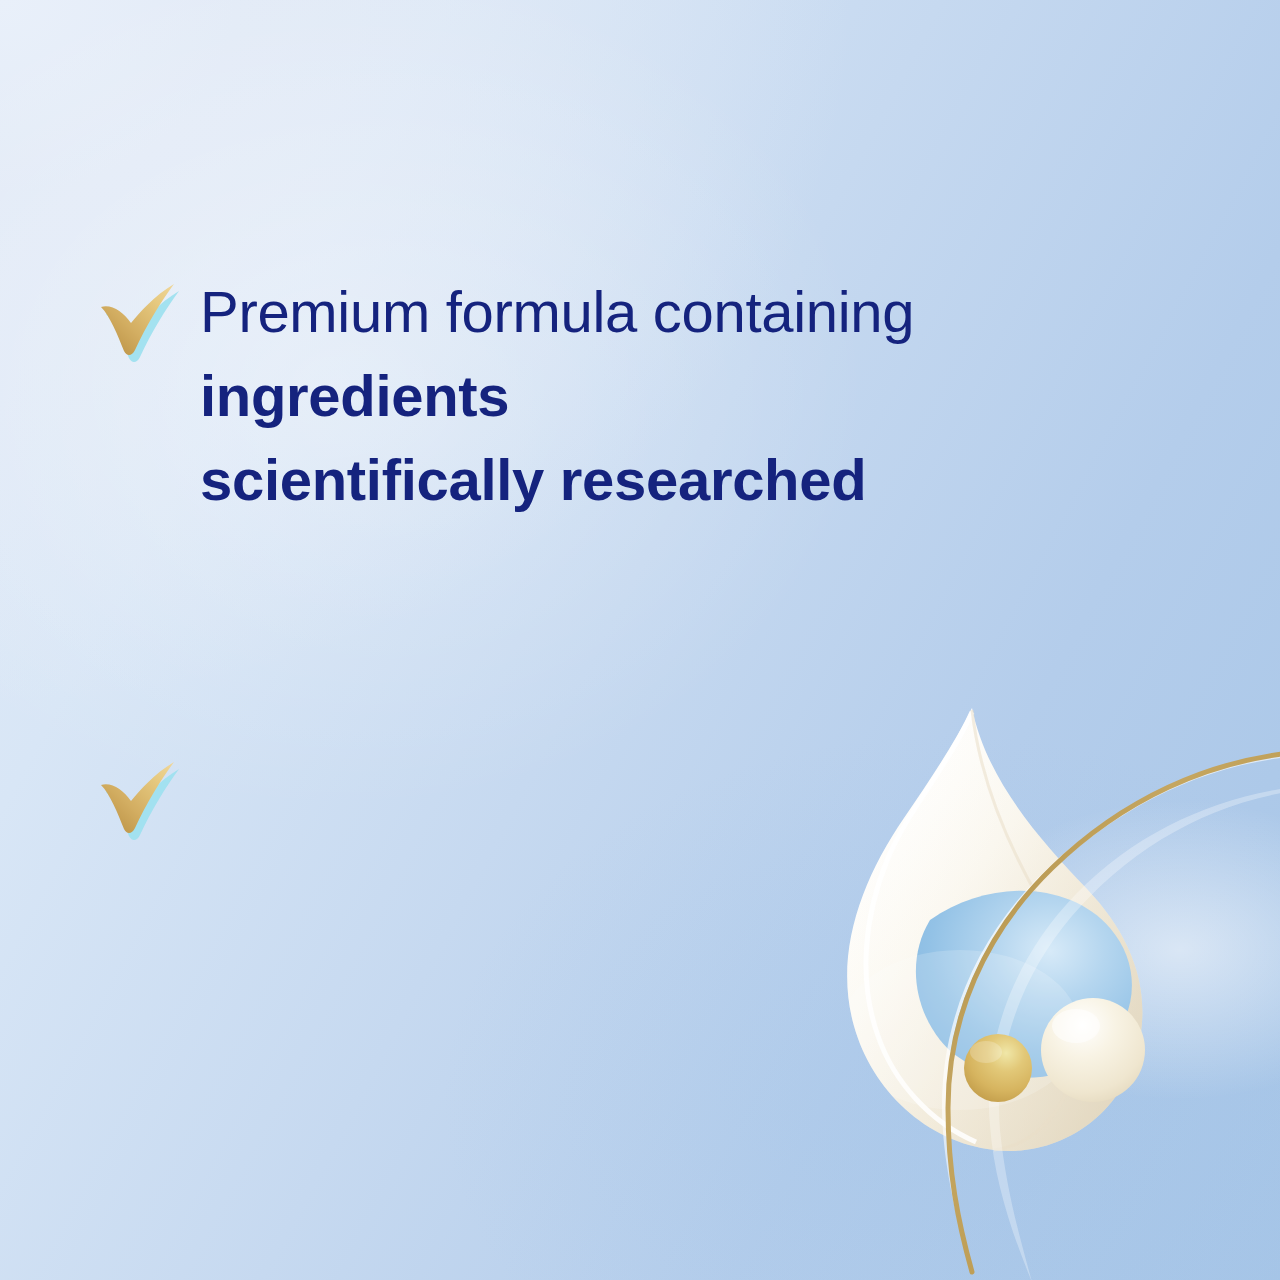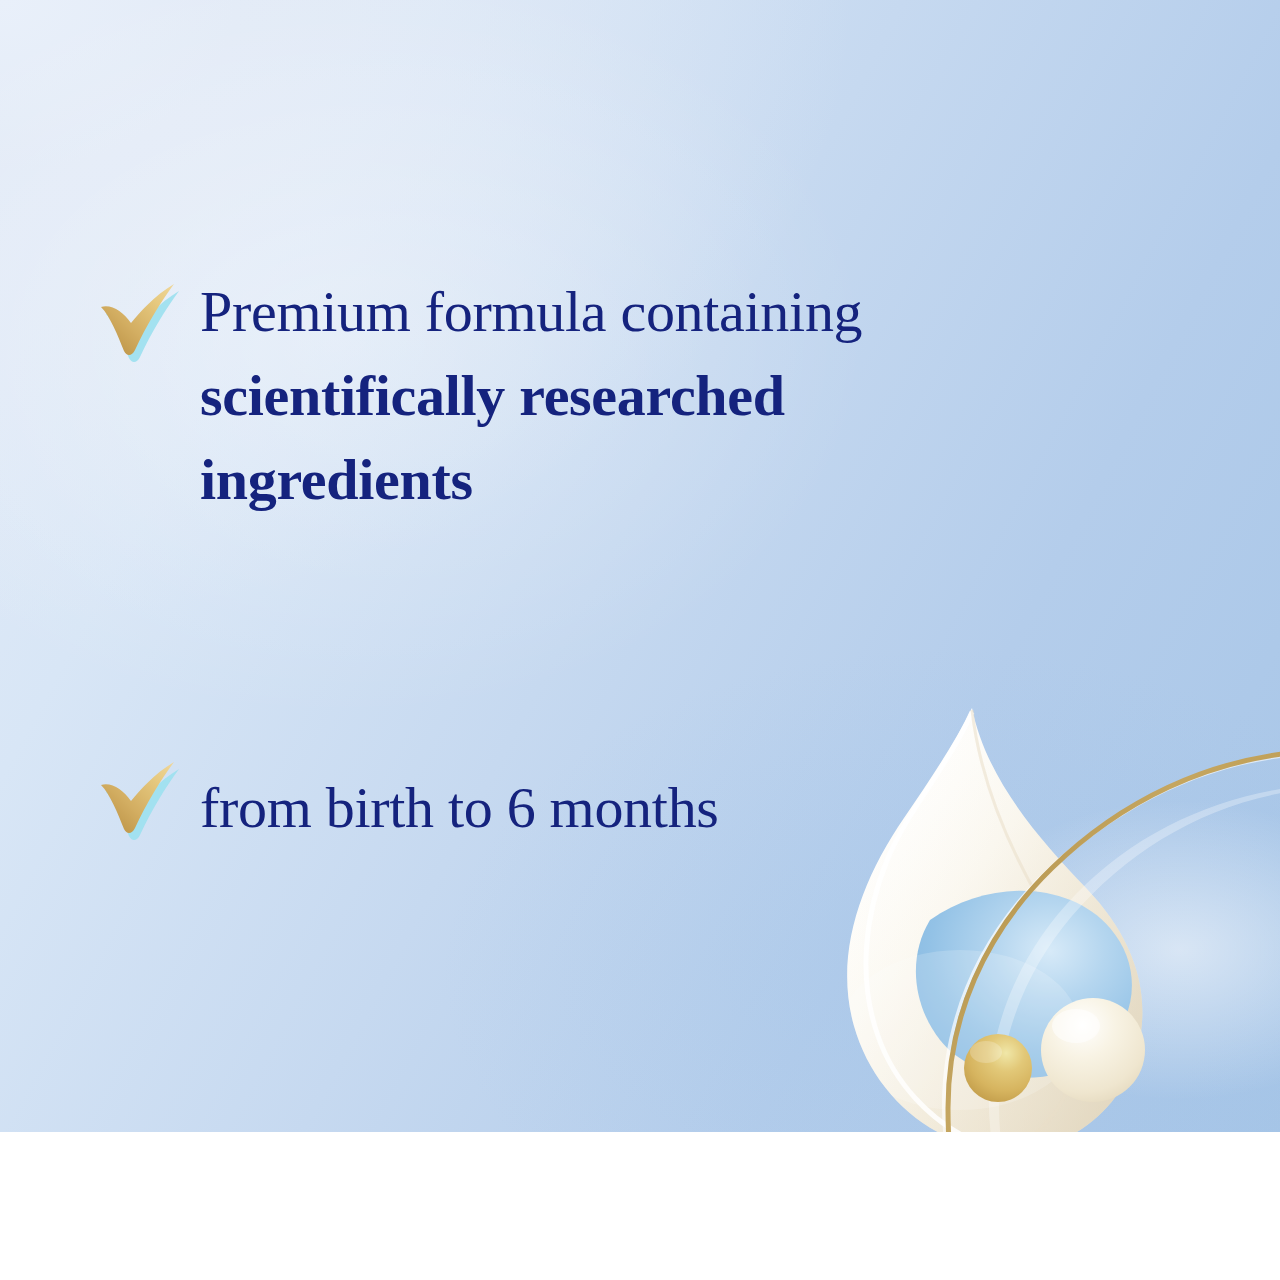--- a/index.html
+++ b/index.html
@@ -4,23 +4,23 @@
 <title>Infant Formula Benefits Banner</title>
 <style>
   html, body {
     margin: 0;
     padding: 0;
     background: #ffffff;
   }
   #banner {
     position: relative;
     width: 1280px;
-    height: 1132px;
+    height: 1280px;
     overflow: hidden;
-    font-family: Liberation Serif, serif;
+    font-family: Liberation Sans, sans-serif;
     background:
       radial-gradient(115% 95% at 0% 0%, #e9f0fa 0%, #e3ebf7 16%, rgba(227,235,247,0) 58%),
       linear-gradient(118deg, #e4ecf8 0%, #d8e6f6 22%, #c6d9f0 48%, #b4cdeb 72%, #a6c5e7 100%);
   }
 
   
   .sheen {
     position: absolute;
     inset: 0;
     pointer-events: none;
@@ -201,38 +201,37 @@
               <stop offset="100%" stop-color="#f0d79a"></stop>
             </linearGradient>
           </defs>
           <path d="M5,27 C16,24 27,32 35,43 C44,32 58,16 78,4
                    C66,20 50,46 39,70 C36,76 31,77 28,71 C22,56 14,36 5,27 Z" fill="#9fe0ef" opacity="0.95" transform="translate(5,7)"></path>
           <path d="M5,27 C16,24 27,32 35,43 C44,32 58,16 78,4
                    C66,20 50,46 39,70 C36,76 31,77 28,71 C22,56 14,36 5,27 Z" fill="url(#ckG1)"></path>
         </svg>
       </span>
       <div class="line light">Premium formula containing</div>
+      <div class="line bold">ingredients</div>
       <div class="line bold">scientifically researched</div>
-      <div class="line bold">ingredients</div>
     </div>
 
     <div class="bullet second">
       <span class="check-wrap">
         <svg viewBox="0 0 92 84" xmlns="http://www.w3.org/2000/svg">
           <defs>
             <linearGradient id="ckG2" x1="0" y1="1" x2="1" y2="0">
               <stop offset="0%" stop-color="#b58b3e"></stop>
               <stop offset="40%" stop-color="#d3ae62"></stop>
               <stop offset="75%" stop-color="#e6c97f"></stop>
               <stop offset="100%" stop-color="#f0d79a"></stop>
             </linearGradient>
           </defs>
           <path d="M5,27 C16,24 27,32 35,43 C44,32 58,16 78,4
                    C66,20 50,46 39,70 C36,76 31,77 28,71 C22,56 14,36 5,27 Z" fill="#9fe0ef" opacity="0.95" transform="translate(5,7)"></path>
           <path d="M5,27 C16,24 27,32 35,43 C44,32 58,16 78,4
                    C66,20 50,46 39,70 C36,76 31,77 28,71 C22,56 14,36 5,27 Z" fill="url(#ckG2)"></path>
         </svg>
       </span>
-      <div class="line light">from birth to 6 months</div>
     </div>
 
   </div>
 </div>
 
 </body></html>

